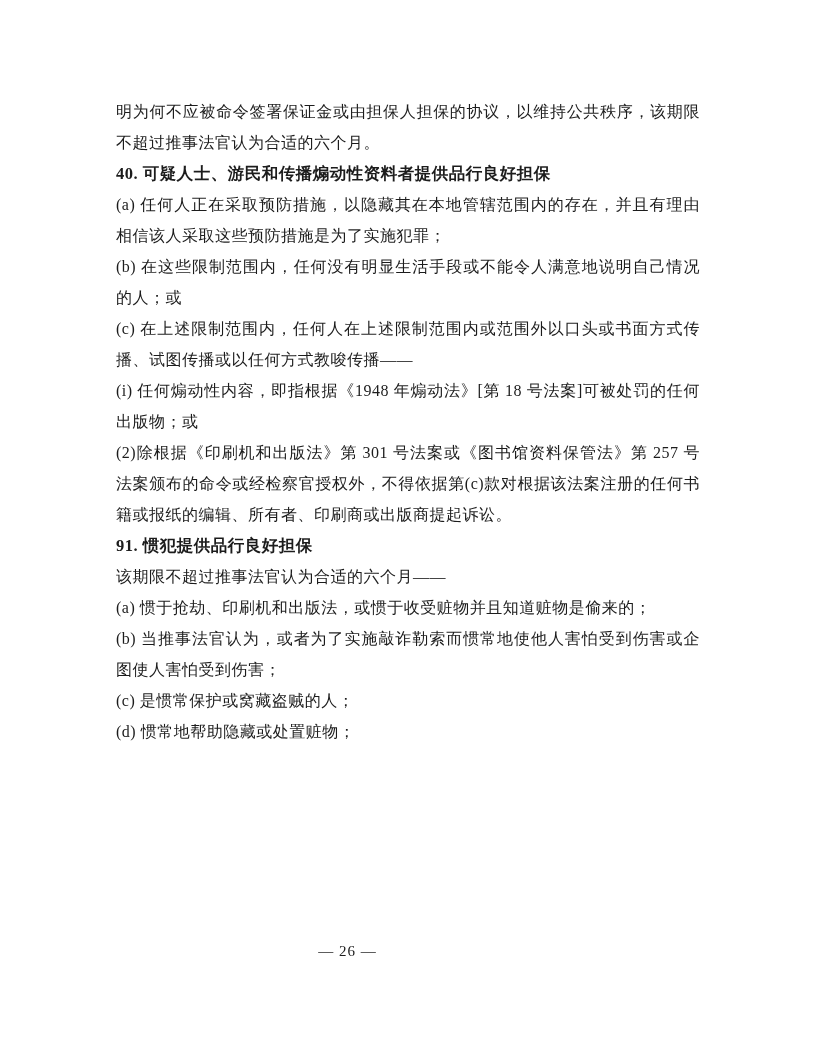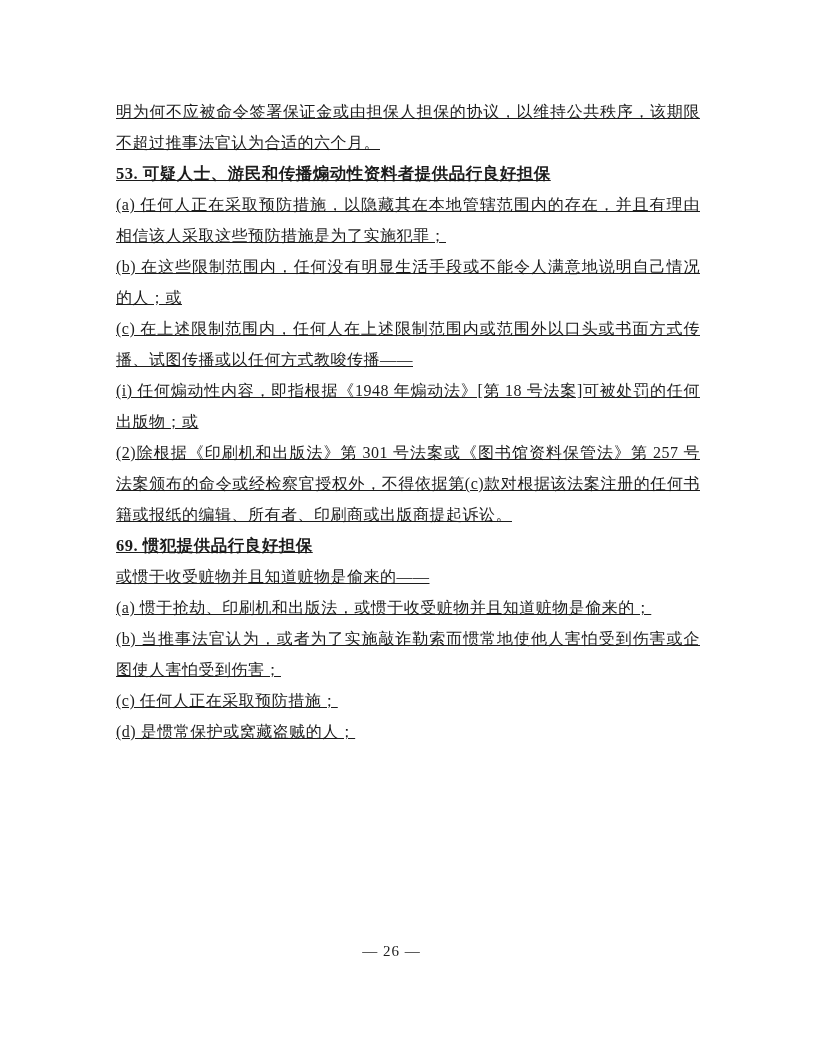--- a/index.html
+++ b/index.html
@@ -21,21 +21,20 @@
     top: 96px;
     width: 584px;
     font-size: 16px;
     line-height: 31px;
     text-align: justify;
     text-justify: inter-character;
   }
   .page-content p {
     margin: 0;
     text-align: justify;
-    text-decoration: underline;
   }
   .para {
     letter-spacing: 0.5px;
   }
   .heading {
     font-weight: 700;
     margin: 0;
     font-size: 16.5px;
     text-align: left;
     letter-spacing: 0.5px;
@@ -49,41 +48,40 @@
   .page-footer {
     position: absolute;
     left: 0;
     top: 940px;
     width: 695px;
     text-align: center;
     font-size: 15px;
     line-height: 22px;
     color: #1c1c1c;
     letter-spacing: 1px;
-    margin-left: 44px;
   }
 </style>
 </head>
 <body>
 
 <div class="page-content">
 
   <p class="para">明为何不应被命令签署保证金或由担保人担保的协议，以维持公共秩序，该期限不超过推事法官认为合适的六个月。</p>
 
-  <p class="heading heading-68">53. 可疑人士、游民和传播煽动性资料者提供品行良好担保</p>
+  <p class="heading heading-68">40. 可疑人士、游民和传播煽动性资料者提供品行良好担保</p>
 
   <p class="para">(a) 任何人正在采取预防措施，以隐藏其在本地管辖范围内的存在，并且有理由相信该人采取这些预防措施是为了实施犯罪；</p>
   <p class="para">(b) 在这些限制范围内，任何没有明显生活手段或不能令人满意地说明自己情况的人；或</p>
   <p class="para">(c) 在上述限制范围内，任何人在上述限制范围内或范围外以口头或书面方式传播、试图传播或以任何方式教唆传播——</p>
   <p class="para">(i) 任何煽动性内容，即指根据《1948 年煽动法》[第 18 号法案]可被处罚的任何出版物；或</p>
   <p class="para">(2)除根据《印刷机和出版法》第 301 号法案或《图书馆资料保管法》第 257 号法案颁布的命令或经检察官授权外，不得依据第(c)款对根据该法案注册的任何书籍或报纸的编辑、所有者、印刷商或出版商提起诉讼。</p>
 
-  <p class="heading heading-69">69. 惯犯提供品行良好担保</p>
+  <p class="heading heading-69">91. 惯犯提供品行良好担保</p>
 
-  <p class="para">或惯于收受赃物并且知道赃物是偷来的——</p>
+  <p class="para">该期限不超过推事法官认为合适的六个月——</p>
   <p class="para">(a) 惯于抢劫、印刷机和出版法，或惯于收受赃物并且知道赃物是偷来的；</p>
   <p class="para">(b) 当推事法官认为，或者为了实施敲诈勒索而惯常地使他人害怕受到伤害或企图使人害怕受到伤害；</p>
-  <p class="para">(c) 任何人正在采取预防措施；</p>
-  <p class="para">(d) 是惯常保护或窝藏盗贼的人；</p>
+  <p class="para">(c) 是惯常保护或窝藏盗贼的人；</p>
+  <p class="para">(d) 惯常地帮助隐藏或处置赃物；</p>
 
 </div>
 
 <div class="page-footer">— 26 —</div>
 
 </body></html>

